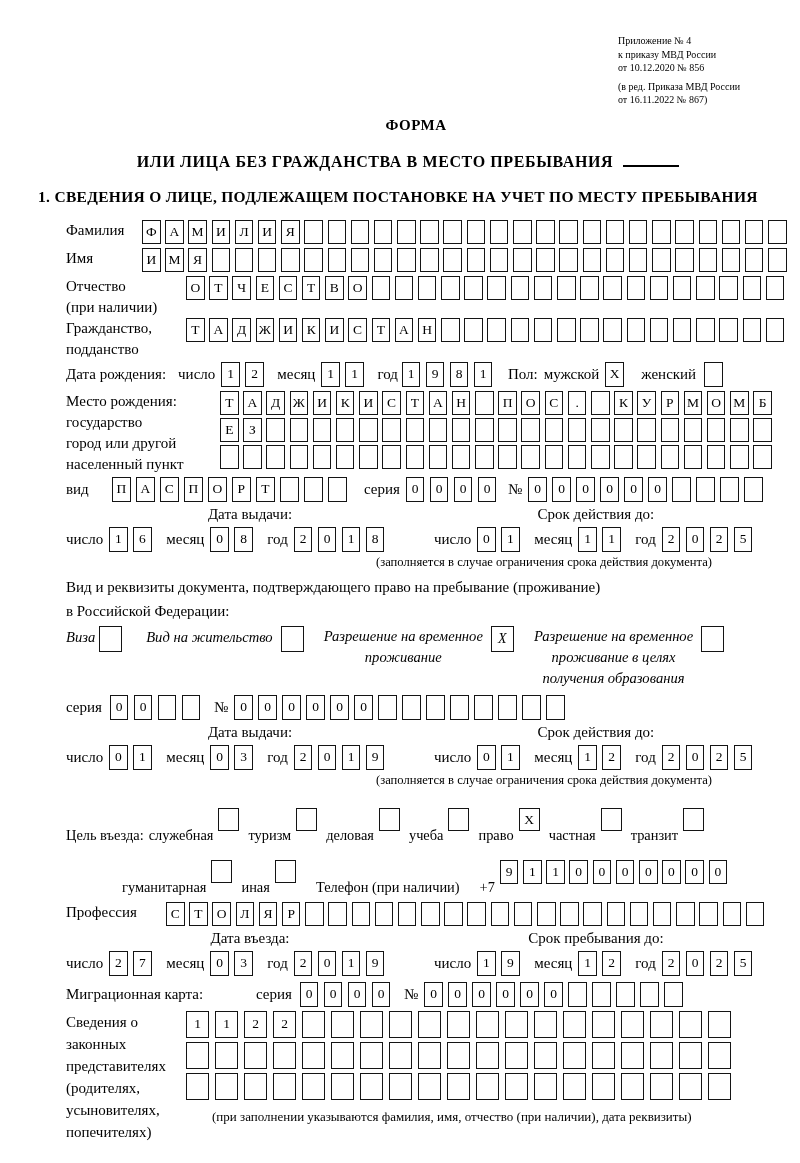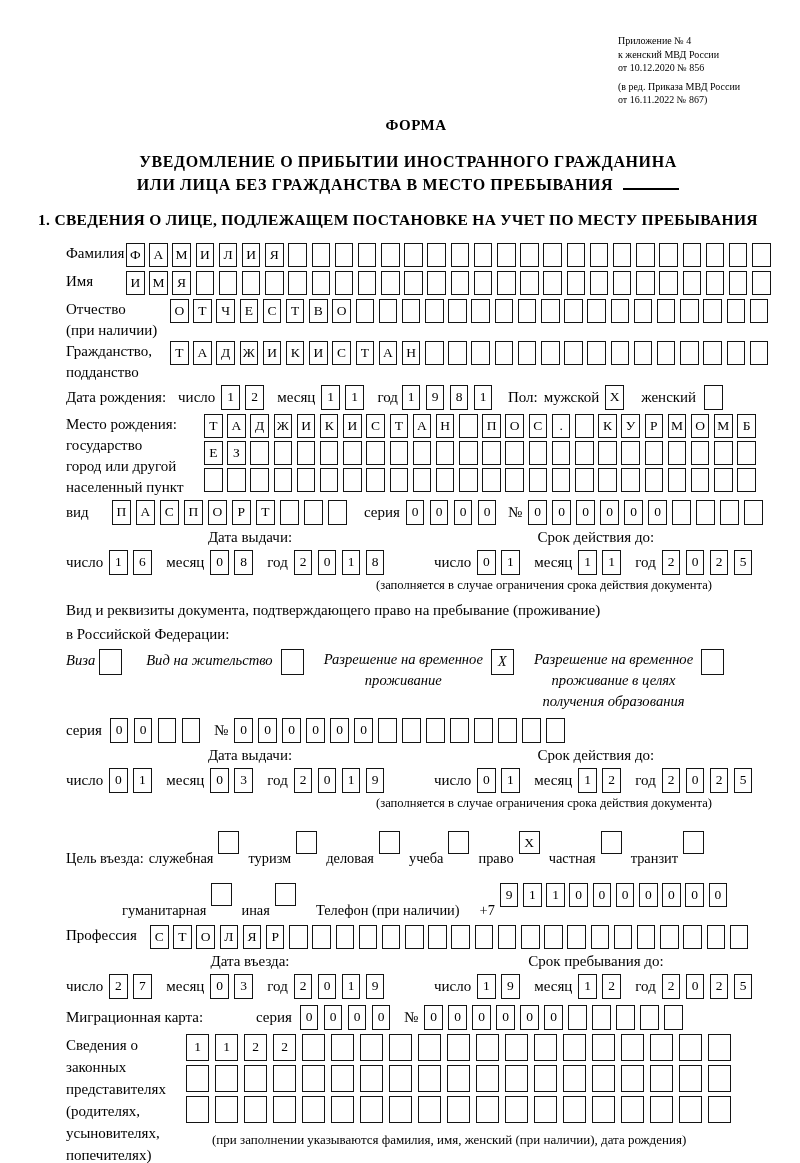--- a/index.html
+++ b/index.html
@@ -8,21 +8,21 @@
 
   .annex { margin-left:552px; font-size:10px; line-height:1.35; }
   .annex .amend { margin-top:5px; }
   .forma { text-align:center; margin:10px 14px 0 0; font-weight:bold; font-size:15px; letter-spacing:.5px; }
 
   .title { text-align:center; font-weight:bold; font-size:16px; line-height:23px; margin:16px 0 0 -30px; letter-spacing:.6px; }
   .blank { display:inline-block; width:56px; border-bottom:2px solid #000; height:13px; margin-left:10px; }
 
   .sec-head { font-weight:bold; font-size:15.5px; letter-spacing:.3px; margin:15px 0 0 -28px; white-space:nowrap; }
 
-  .frow { display:flex; align-items:flex-start; }
+  .frow { display:flex; align-items:flex-start;gap:16px; }
   .inline { display:flex; align-items:center; font-size:15px; }
   .lbl { flex:none; }
   .flabel { font-size:15px; flex:none; line-height:21px; }
   .flabel div { line-height:21px; }
   .w60{width:60px} .w104{width:104px} .w138{width:138px} .w84{width:84px} .w120{width:120px}
 
   .mt2{margin-top:2px}.mt4{margin-top:4px}.mt6{margin-top:6px}.mt8{margin-top:8px}
   .mt14{margin-top:14px}
   .mr4{margin-right:4px}.mr6{margin-right:6px}.mr8{margin-right:8px}.mr10{margin-right:10px}
   .mr12{margin-right:12px}
@@ -68,30 +68,29 @@
   .rep-rows .cells { margin-bottom:4px; }
   .rep-note { font-size:13px; margin:9px 0 0 26px; white-space:nowrap; }
 </style>
 </head>
 <body>
 
 <div class="page">
 
   <div class="annex">
     <div>Приложение № 4</div>
-    <div>к женский МВД России</div>
+    <div>к приказу МВД России</div>
     <div>от 10.12.2020 № 856</div>
     <div class="amend">(в ред. Приказа МВД России</div>
     <div>от 16.11.2022 № 867)</div>
   </div>
 
   <div class="forma">ФОРМА</div>
 
   <div class="title">
-    <div>УВЕДОМЛЕНИЕ О ПРИБЫТИИ ИНОСТРАННОГО ГРАЖДАНИНА</div>
     <div><span>ИЛИ ЛИЦА БЕЗ ГРАЖДАНСТВА В МЕСТО ПРЕБЫВАНИЯ</span><span class="blank"></span></div>
   </div>
 
   <div class="sec-head">1. СВЕДЕНИЯ О ЛИЦЕ, ПОДЛЕЖАЩЕМ ПОСТАНОВКЕ НА УЧЕТ ПО МЕСТУ ПРЕБЫВАНИЯ</div>
 
   <div class="frow mt14">
     <div class="flabel w60">Фамилия</div>
     <div class="cells">
         <span class="cell">Ф</span>
         <span class="cell">А</span>
@@ -773,17 +772,17 @@
           <span class="cell"></span>
           <span class="cell"></span>
           <span class="cell"></span>
           <span class="cell"></span>
           <span class="cell"></span>
           <span class="cell"></span>
           <span class="cell"></span>
           <span class="cell"></span>
           <span class="cell"></span>
         </div>
-      <div class="rep-note">(при заполнении указываются фамилия, имя, женский (при наличии), дата рождения)</div>
+      <div class="rep-note">(при заполнении указываются фамилия, имя, отчество (при наличии), дата реквизиты)</div>
     </div>
   </div>
 
 </div>
 
 </body></html>

